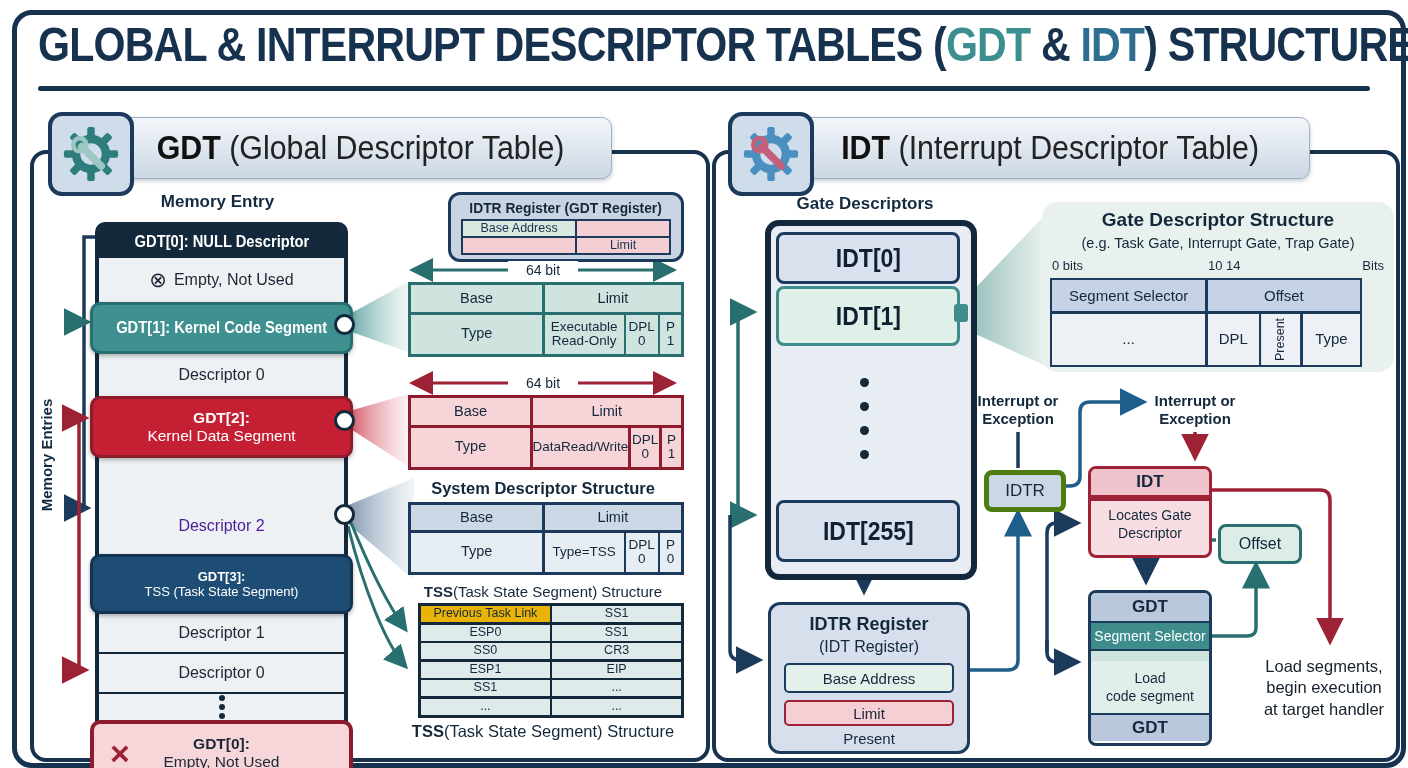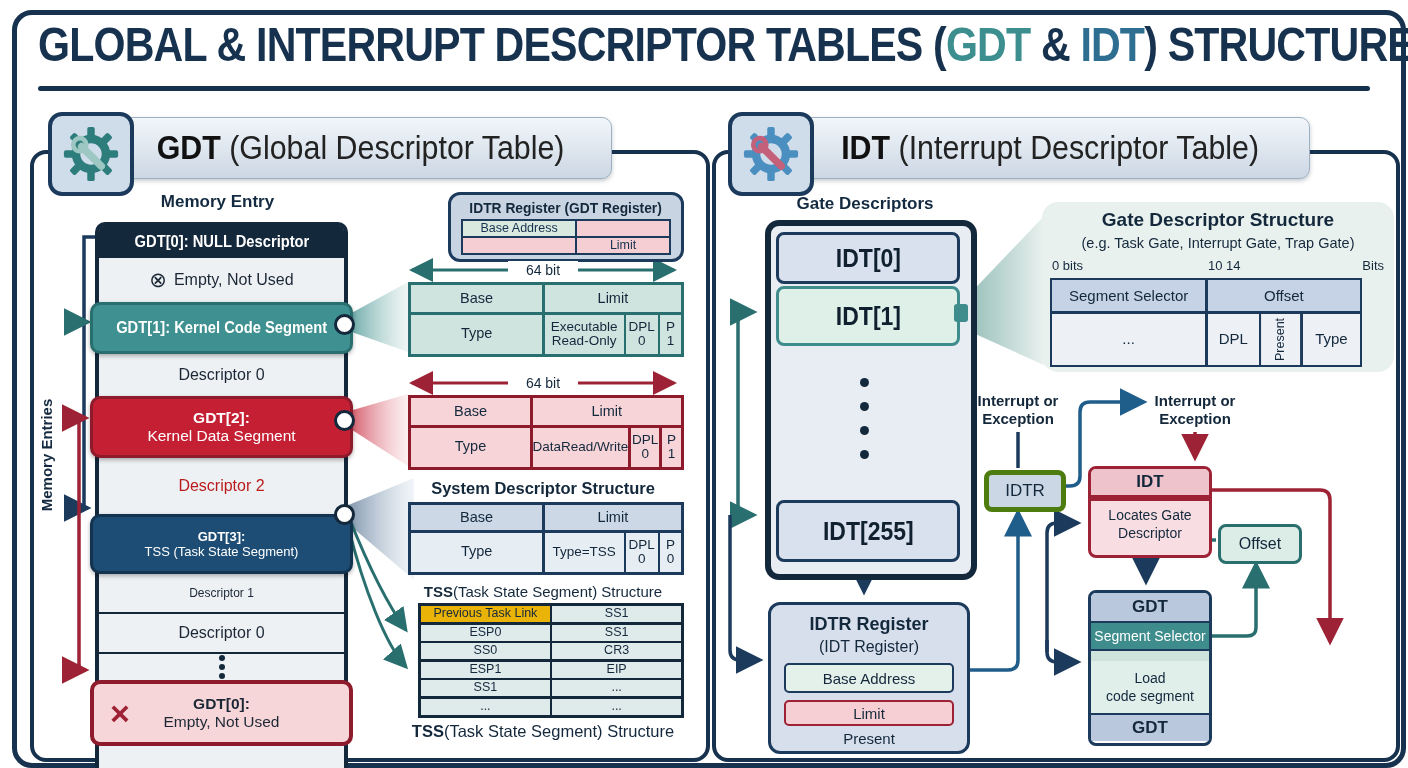--- a/index.html
+++ b/index.html
@@ -141,26 +141,26 @@
       <span>Empty, Not Used</span>
       </div>
     <div class="mrow fc b" style="height:46px;margin:0 -9px;background:#3f9090;border:3px solid #2a6f6f;border-radius:10px;color:#fff;font-size:16px;box-shadow:0 2px 4px rgba(0,0,0,.3);">
       <span class="sx nw">GDT[1]: Kernel Code Segment</span>
       </div>
     <div class="fc" style="height:42px;font-size:16px;color:#1b2735;">Descriptor 0</div>
     <div class="mrow fcol" style="height:56px;margin:0 -9px;background:#c51f34;border:3px solid #8e1b2c;border-radius:10px;color:#fff;font-size:15.5px;box-shadow:0 2px 4px rgba(0,0,0,.3);">
       <span class="b">GDT[2]:</span>
       <span>Kernel Data Segment</span>
       </div>
-    <div class="fc" style="height:56px;font-size:16px;color:#b91c1c;">Descriptor 2</div>
+    <div class="fc" style="height:56px;font-size:16px;color:#4c1d95;margin-top:40px;">Descriptor 2</div>
     <div class="mrow fcol" style="height:54px;margin:0 -9px;background:#1d4d74;border:3px solid #123450;border-radius:10px;color:#fff;font-size:13px;box-shadow:0 2px 4px rgba(0,0,0,.3);">
       <span class="b">GDT[3]:</span>
       <span>TSS (Task State Segment)</span>
       </div>
-    <div class="fc" style="height:38px;font-size:12px;color:#1b2735;border-bottom:2.5px solid #14283c;">Descriptor 1</div>
+    <div class="fc" style="height:38px;font-size:16px;color:#1b2735;border-bottom:2.5px solid #14283c;">Descriptor 1</div>
     <div class="fc" style="height:38px;font-size:16px;color:#1b2735;border-bottom:2.5px solid #14283c;">Descriptor 0</div>
     <div class="fcol" style="height:26px;gap:3px;">
       <span class="sdot"></span>
         <span class="sdot"></span>
         <span class="sdot"></span>
       </div>
     <div class="mrow fc" style="height:58px;margin:0 -9px;background:#f7d6d9;border:4px solid #8e1b2c;border-radius:10px;color:#1b2735;">
       <span style="position:absolute;left:16px;font-size:34px;font-weight:900;color:#9e2235;line-height:1;">×</span>
       <span class="fcol" style="font-size:15.5px;">
         <span class="b">GDT[0]:</span>
@@ -359,14 +359,19 @@
     <div class="fc b" style="height:28px;background:#b9c8dc;font-size:17px;border-bottom:2px solid #1b3a5c;">GDT</div>
     <div class="fc" style="height:26px;background:#3e8c8c;color:#fff;font-size:14px;">Segment Selector</div>
     <div style="height:10px;background:#cfe3dd;border-top:2px solid #1b3a5c;"></div>
     <div class="fcol" style="height:52px;background:#e1efeb;font-size:14px;line-height:1.3;">
       <span>Load</span>
         <span>code segment</span>
       </div>
     <div class="fc b" style="height:26px;background:#b9c8dc;font-size:17px;border-top:2px solid #1b3a5c;">GDT</div>
   </div>
 
+  <div class="abs fcol" style="left:1248px;top:656px;width:152px;font-size:16.5px;font-weight:500;color:#16202c;z-index:2;line-height:1.3;">
+    <span>Load segments,</span>
+      <span>begin execution</span>
+      <span>at target handler</span>
+    </div>
 
 </div>
 
 </body></html>

